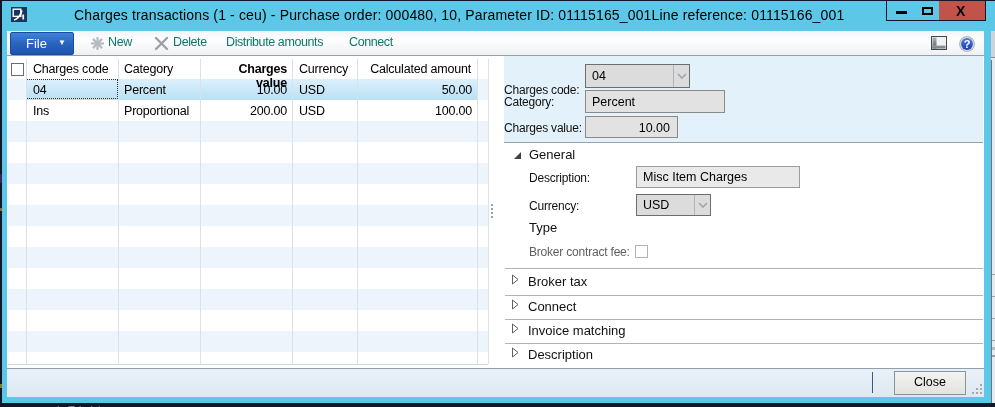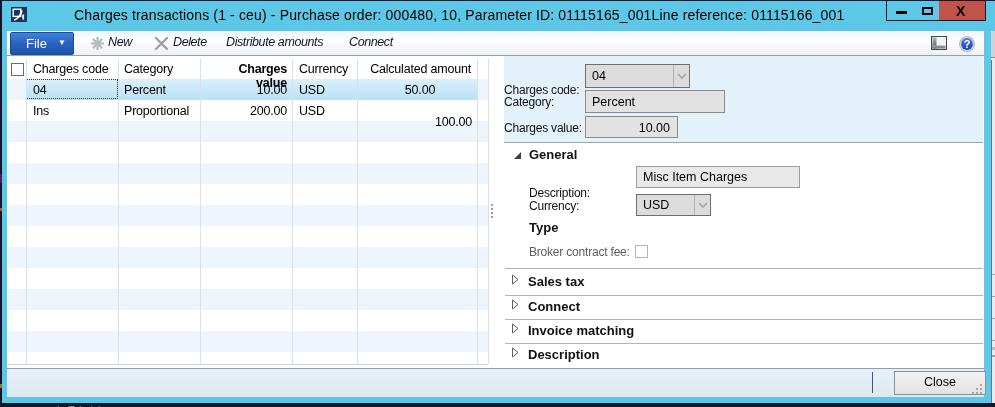--- a/index.html
+++ b/index.html
@@ -24,21 +24,21 @@
 #bottomband { left:2px; top:397px; width:989px; height:6px; background:#5cc7e6; }
 #navybottom { left:0; top:403px; width:995px; height:4px; background:#11182c; overflow:hidden; }
 #navybottom div { position:absolute; left:57px; top:1px; font-size:11px; color:#8b94a4; white-space:nowrap; letter-spacing:1px; }
 
 #content { left:7px; top:31px; width:977px; height:366px; background:#fff; }
 
 #toolbar { left:0; top:0; width:977px; height:25px; background:linear-gradient(#f2f6fa,#fdfdfd 40%,#eef1f4); border-bottom:1px solid #98a0a8; }
 #filebtn { left:3px; top:1px; width:64px; height:23px; background:linear-gradient(#3f83d9,#2a63c0 50%,#1e54ae); border:1px solid #1b4c9c; border-radius:2px; color:#fff; font-size:13px; }
 #filebtn span.f { position:absolute; left:15px; top:3px;text-align:center; }
 #filebtn span.c { position:absolute; left:47px; top:5px; font-size:8px; }
-.tdis { top:4px; font-size:12.5px; color:#0f172a; letter-spacing:-0.4px;font-style:italic; }
+.tdis { top:4px; font-size:12.5px; color:#0f766e; letter-spacing:-0.4px; }
 
 .stripe { left:1px; width:480px; height:21px; }
 .s1 { background:#eef4fb; }
 #hdrchk { left:4px; top:31.5px; width:12.5px; height:13px; border:1px solid #666c72; background:#fff; }
 .gh { top:31px; font-size:12.5px; color:#000; letter-spacing:-0.2px; }
 .gtx { font-size:12.5px; color:#000; letter-spacing:-0.2px; }
 .vline { top:28px; width:1px; height:305px; background:#d7e2ec; }
 #rowhl { left:19px; top:47.5px; width:451px; height:21px; background:linear-gradient(#dceffb,#b9e1f5); }
 #focusrect { left:19px; top:47.5px; width:92px; height:20.5px; border:1px dotted #333; }
 #gridbot { left:1px; top:333px; width:480px; height:1px; background:#ccd8e2; }
@@ -46,27 +46,27 @@
 .sdot { left:484px; width:2px; height:2px; background:#98a0a8; }
 
 #rpblue { left:497px; top:25px; width:479px; height:86px; background:#e3f1fa; }
 #rpline1 { left:497px; top:111px; width:479px; height:1px; background:#9aa2aa; }
 .lbl { font-size:12px; color:#111; letter-spacing:-0.2px; }
 .lblg { font-size:12px; color:#5e5e5e; letter-spacing:-0.2px; }
 .fld { border:1px solid #8a8a8a; background:#e2e2e2; font-size:12.5px; color:#000; }
 .combo { border:1px solid #6e6e6e; background:#dcdcdc; }
 .cArrow { position:absolute; right:0; top:0; bottom:0; width:16px; border-left:1px solid #b4b4b4; }
 .cArrow svg { position:absolute; left:3px; top:50%; margin-top:-3px; }
-.bold { font-weight:bold; font-size:13px; color:#111; letter-spacing:0px; }
+.bold { font-weight:normal; font-size:13px; color:#111; letter-spacing:0px; }
 .secline { left:498px; width:478px; height:1px; background:#b0b4b8; }
 
 #status { left:0; top:337px; width:977px; height:29px; background:linear-gradient(#e9f1f8,#dde8f1); border-top:1px solid #8fa0b0; }
 #stxt { left:7px; top:345px; font-size:11.5px; color:#222; letter-spacing:-0.1px; }
 #svline { left:865px; top:341px; width:1px; height:21px; background:#3c5a78; }
-#closebtn { left:887px; top:340px; width:92px; height:24px; border:1px solid #8a9199; background:linear-gradient(#f3f3f2,#e2e2e0); font-size:12.5px; color:#000; text-align:center; padding-top:3px; }
+#closebtn { left:887px; top:340px; width:72px; height:24px; border:1px solid #8a9199; background:linear-gradient(#f3f3f2,#e2e2e0); font-size:12.5px; color:#000; text-align:center; padding-top:3px; }
 .grip { width:2px; height:2px; background:#a2a8ae; }
 </style>
 </head>
 <body>
 <div class="abs" id="titlebar"></div>
 <div class="abs" id="appicon">
 <svg width="16" height="15" viewBox="0 0 16 15">
 <rect x="0" y="0" width="16" height="15" fill="#17355e"></rect>
 <rect x="2.2" y="2.2" width="7.6" height="7.2" fill="none" stroke="#fff" stroke-width="1.4"></rect>
 <path d="M3 13 Q7.5 11.5 9.5 7 L11 3.5" fill="none" stroke="#fff" stroke-width="1.8"></path>
@@ -181,27 +181,27 @@
   <div class="abs vline" style="left:284.5px;"></div>
   <div class="abs vline" style="left:349.5px;"></div>
   <div class="abs vline" style="left:469.5px;"></div>
   <div class="abs vline" style="left:480.5px;"></div>
   <div class="abs" id="gridbot"></div>
 
   <div class="abs gtx" style="left:26px; top:51.5px;">04</div>
   <div class="abs gtx" style="left:117px; top:51.5px;">Percent</div>
   <div class="abs gtx" style="left:201px; top:51.5px; width:79px; text-align:right;">10.00</div>
   <div class="abs gtx" style="left:292px; top:51.5px;">USD</div>
-  <div class="abs gtx" style="left:361px; top:51.5px; width:104px; text-align:center;">50.00</div>
+  <div class="abs gtx" style="left:361px; top:51.5px; width:104px; text-align:right;">50.00</div>
 
   <div class="abs gtx" style="left:26px; top:72.5px;">Ins</div>
   <div class="abs gtx" style="left:117px; top:72.5px;">Proportional</div>
   <div class="abs gtx" style="left:201px; top:72.5px; width:79px; text-align:right;">200.00</div>
   <div class="abs gtx" style="left:292px; top:72.5px;">USD</div>
-  <div class="abs gtx" style="left:361px; top:72.5px; width:104px; text-align:right;margin-top:11px;">100.00</div>
+  <div class="abs gtx" style="left:361px; top:72.5px; width:104px; text-align:right;">100.00</div>
 
   <div class="abs sdot" style="top:173px;"></div>
   <div class="abs sdot" style="top:177px;"></div>
   <div class="abs sdot" style="top:181px;"></div>
   <div class="abs sdot" style="top:185px;"></div>
 
   <div class="abs" id="rpblue"></div>
   <div class="abs" id="rpline1"></div>
   <div class="abs lbl" style="left:497px; top:52px;">Charges code:</div>
   <div class="abs combo" style="left:578px; top:33px; width:105px; height:24px;">
@@ -216,42 +216,42 @@
   <div class="abs fld" style="left:578px; top:59px; width:140px; height:23px;">
       <span style="position:absolute;left:6px;top:4px;">Percent</span>
     </div>
   <div class="abs lbl" style="left:497px; top:90px;">Charges value:</div>
   <div class="abs fld" style="left:578px; top:85px; width:93px; height:22px; text-align:right; padding:4px 7px 0 0;">10.00</div>
 
   <svg class="abs" style="left:506px; top:120px;" width="9" height="9" viewBox="0 0 9 9">
       <polygon points="8,1 8,8 1,8" fill="#404040"></polygon>
     </svg>
   <div class="abs bold" style="left:522px; top:116px;">General</div>
-  <div class="abs lbl" style="left:522px; top:155px;">Description:</div>
+  <div class="abs lbl" style="left:522px; top:140px;">Description:</div>
   <div class="abs fld" style="left:629px; top:135px; width:164px; height:22px; background:#e9e9e9; border-color:#9c9c9c;">
       <span style="position:absolute;left:6px;top:3px;">Misc Item Charges</span>
     </div>
   <div class="abs lbl" style="left:522px; top:168px;">Currency:</div>
   <div class="abs combo" style="left:629px; top:163px; width:75px; height:22px;">
       <span style="position:absolute;left:6px;top:3px;font-size:12.5px;">USD</span>
       <span class="cArrow">
         <svg width="10" height="6" viewBox="0 0 10 6">
           <path d="M1 1 L5 5 L9 1" fill="none" stroke="#a0a6ac" stroke-width="1.6"></path>
         </svg>
       </span>
     </div>
   <div class="abs bold" style="left:522px; top:189px;">Type</div>
   <div class="abs lblg" style="left:522px; top:214px;">Broker contract fee:</div>
   <div class="abs" style="left:628px; top:214px; width:13px; height:13px; border:1px solid #b4b4b4; background:#fff;"></div>
 
   <div class="abs secline" style="top:237px;"></div>
   <svg class="abs" style="left:504px; top:243px;" width="9" height="11" viewBox="0 0 9 11">
       <polygon points="1.5,1 7,5.5 1.5,10" fill="#fff" stroke="#606060" stroke-width="1"></polygon>
     </svg>
-  <div class="abs bold" style="left:521px; top:243px;">Sales tax</div>
+  <div class="abs bold" style="left:521px; top:243px;">Broker tax</div>
   <div class="abs secline" style="top:264px;"></div>
   <svg class="abs" style="left:504px; top:268px;" width="9" height="11" viewBox="0 0 9 11">
       <polygon points="1.5,1 7,5.5 1.5,10" fill="#fff" stroke="#606060" stroke-width="1"></polygon>
     </svg>
   <div class="abs bold" style="left:521px; top:268px;">Connect</div>
   <div class="abs secline" style="top:288px;"></div>
   <svg class="abs" style="left:504px; top:292px;" width="9" height="11" viewBox="0 0 9 11">
       <polygon points="1.5,1 7,5.5 1.5,10" fill="#fff" stroke="#606060" stroke-width="1"></polygon>
     </svg>
   <div class="abs bold" style="left:521px; top:292px;">Invoice matching</div>

